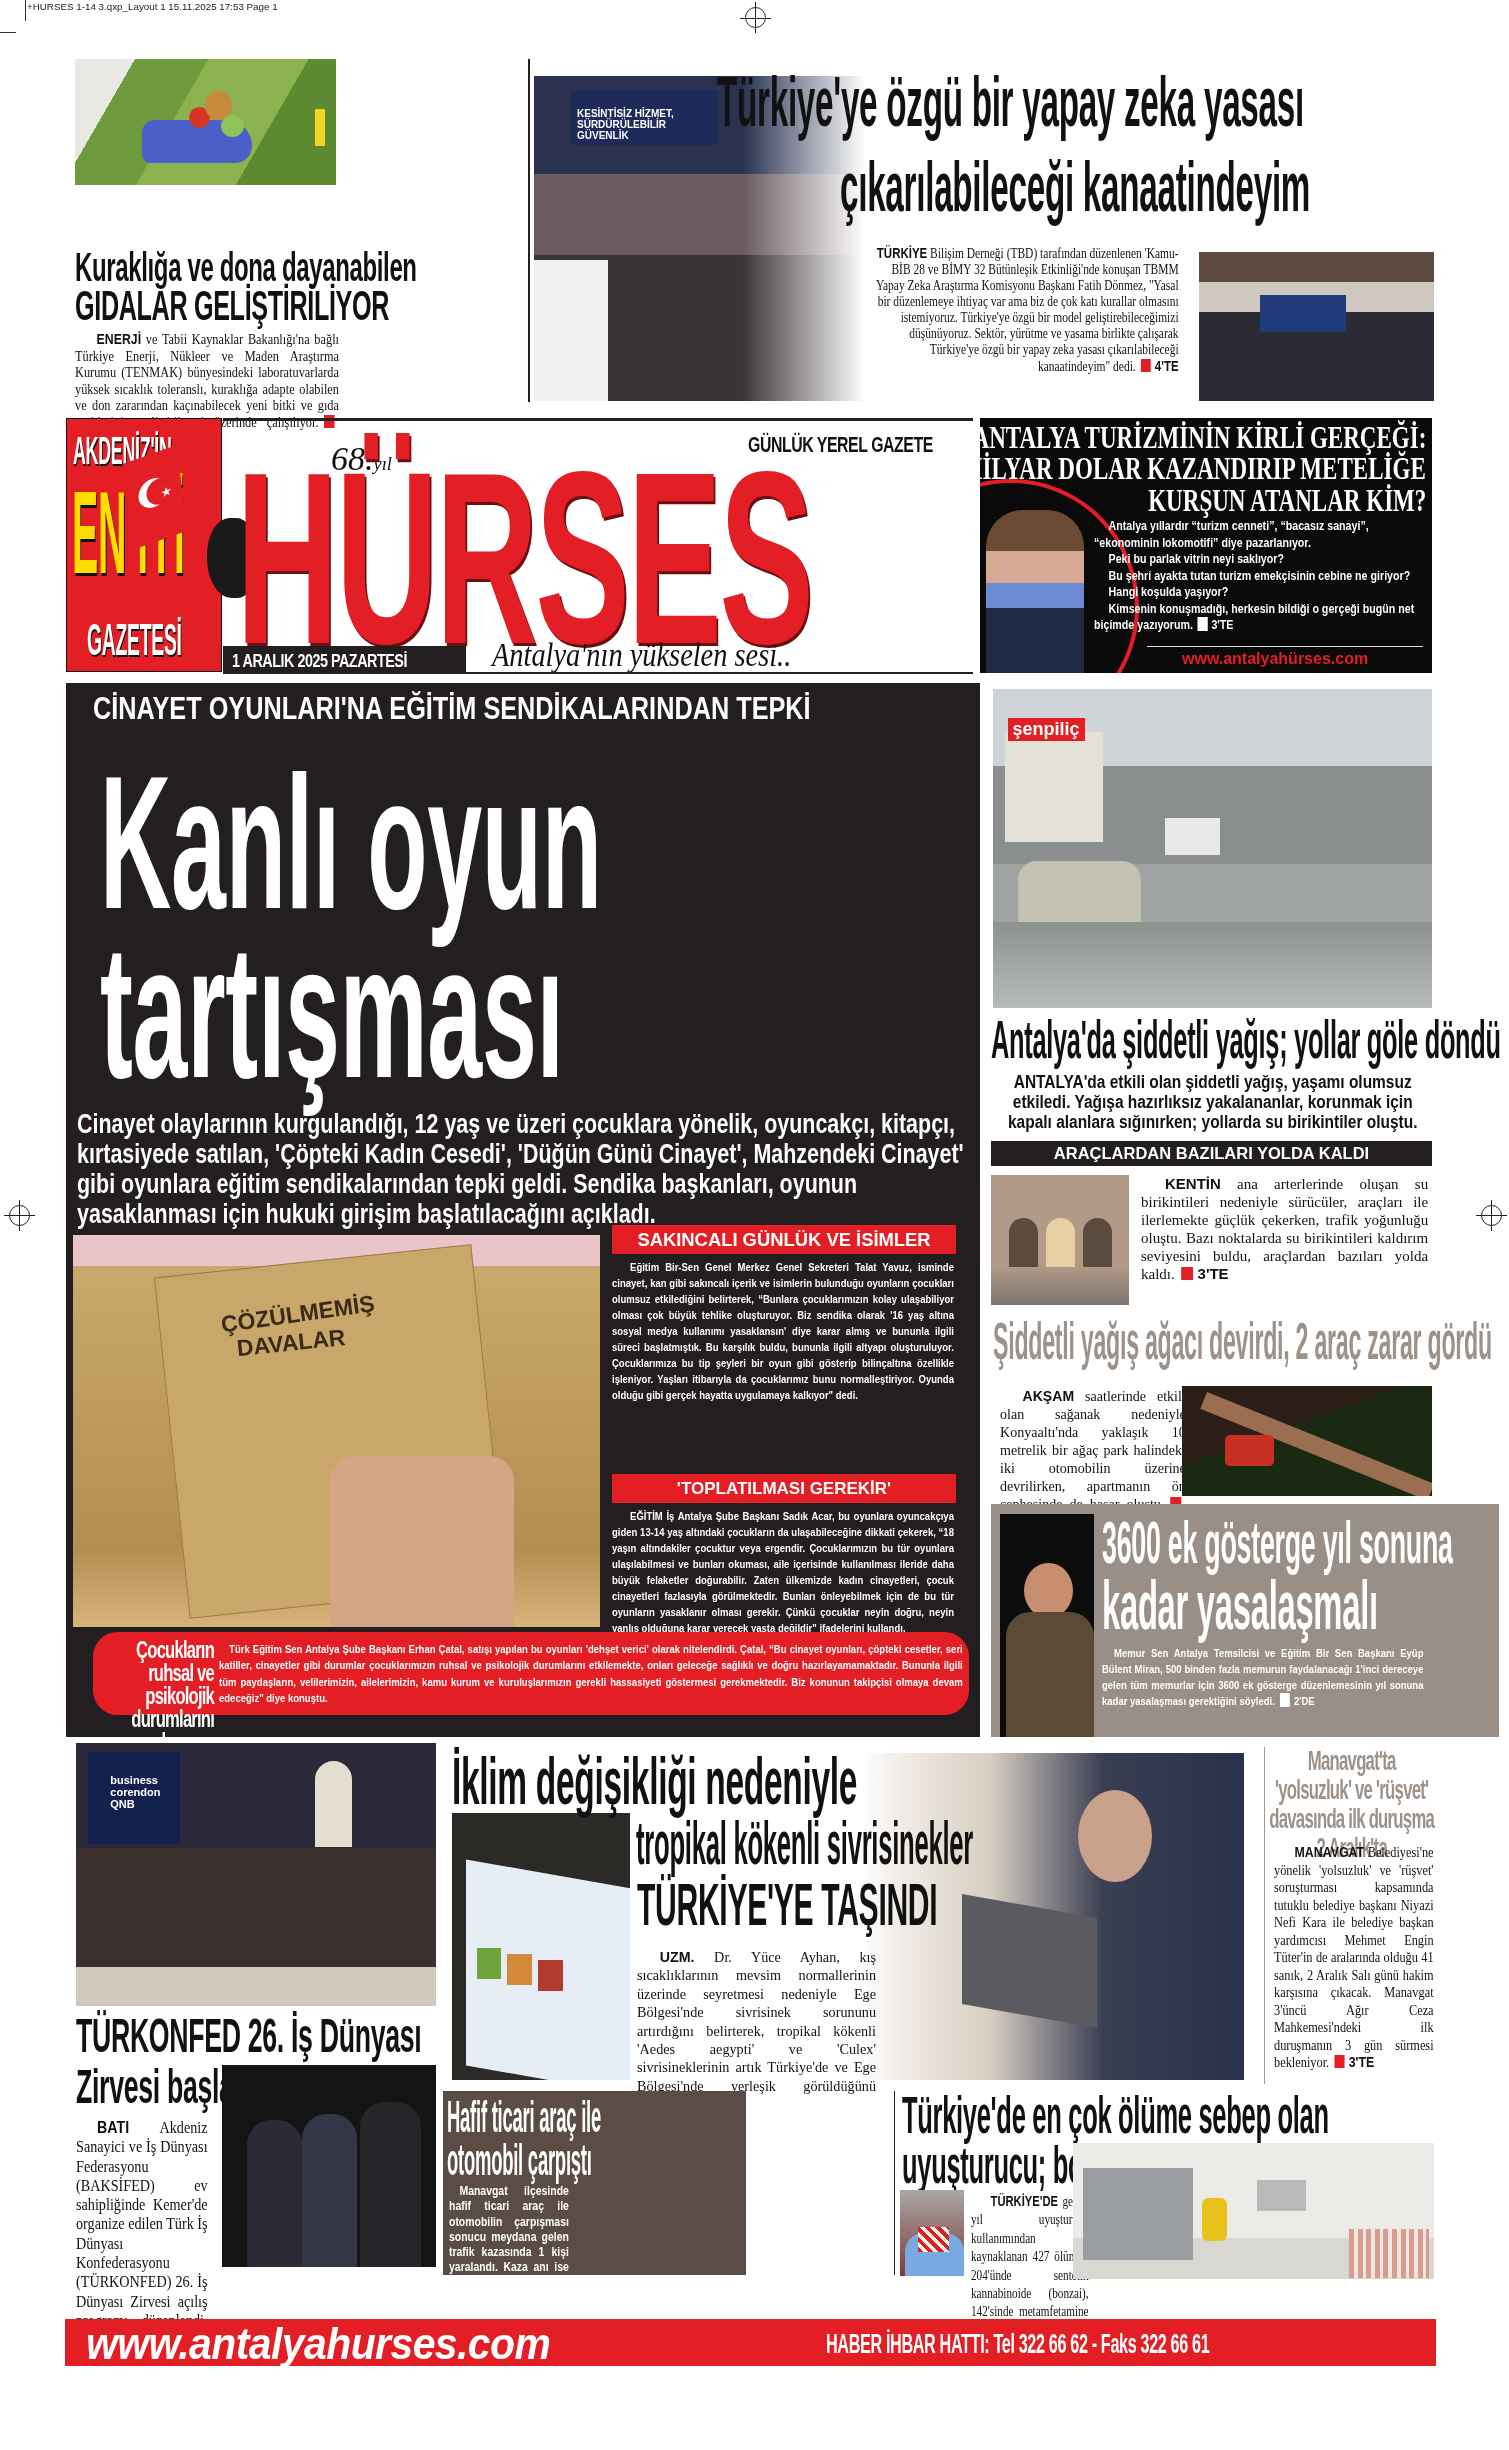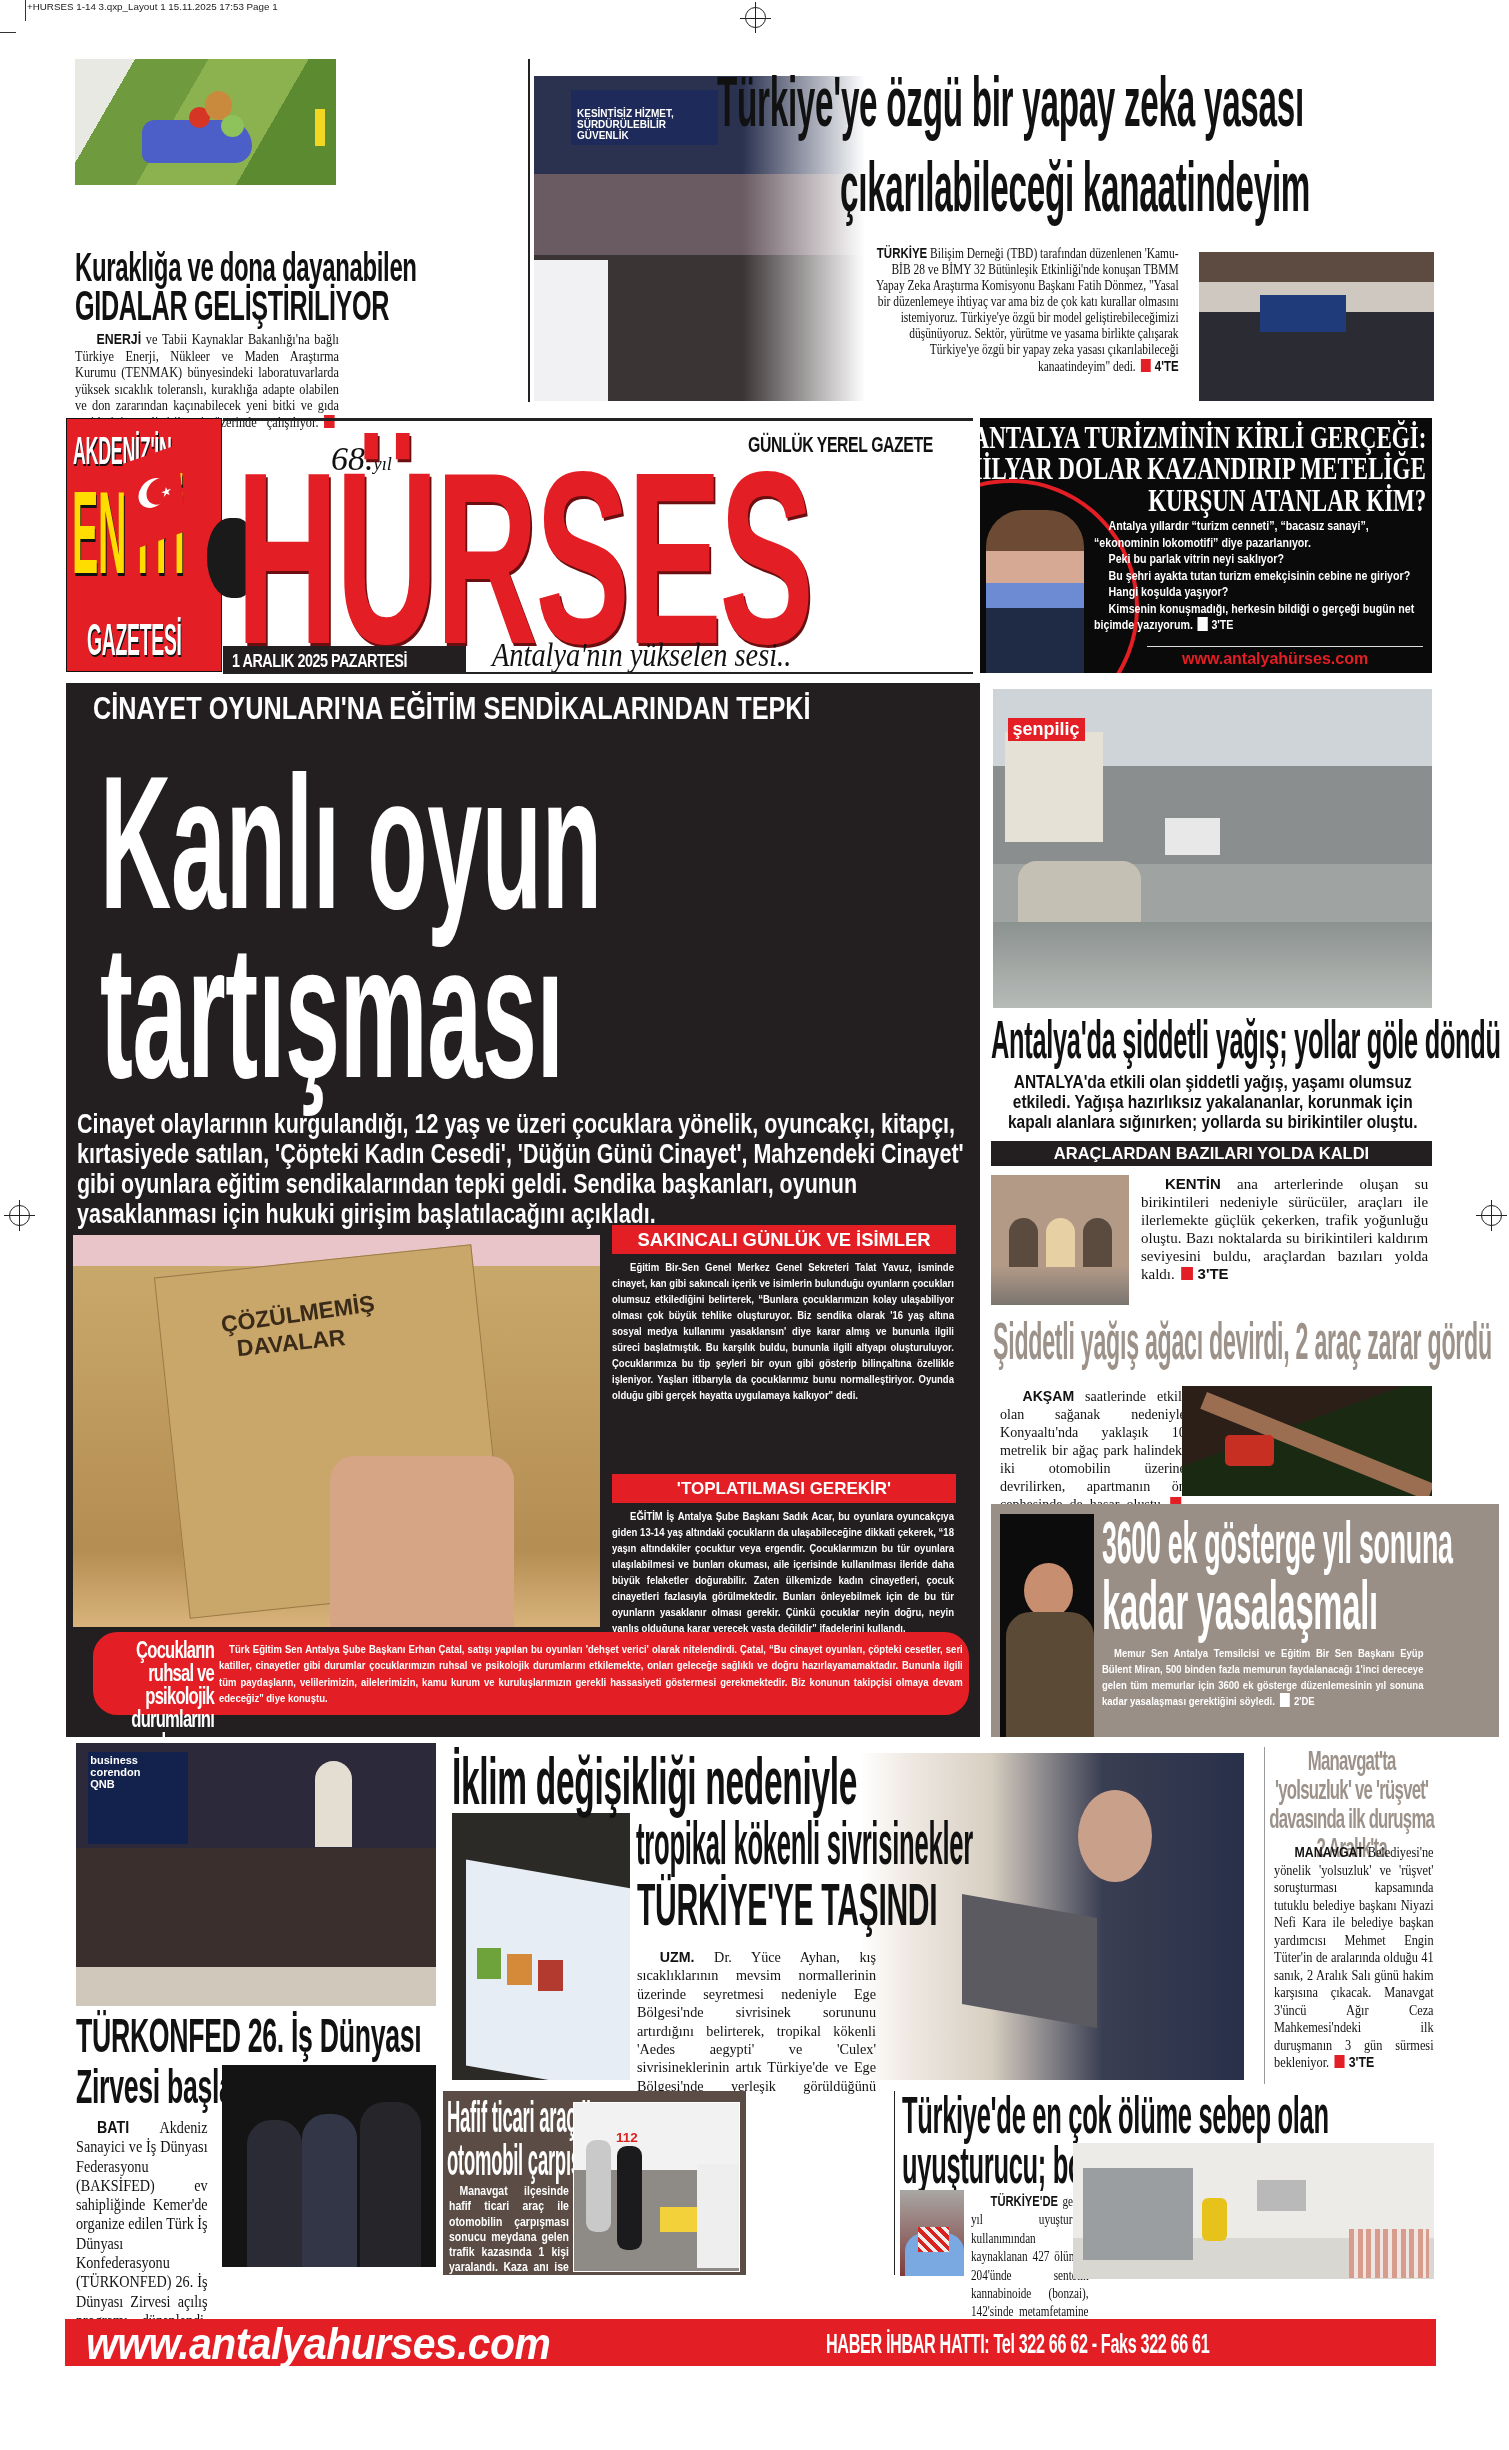--- a/index.html
+++ b/index.html
@@ -166,21 +166,21 @@
   </div>
   <div class="abs cond" style="left:111px;top:9.8px;font-size:59px;line-height:59px;color:#fff;transform:scaleX(.455)">3600 ek gösterge yıl sonuna</div>
   <div class="abs cond" style="left:111px;top:67px;font-size:69px;line-height:69px;color:#fff;transform:scaleX(.475)">kadar yasalaşmalı</div>
   <p class="abs" style="left:111px;top:141px;width:392px;font-size:11.6px;line-height:16px;color:#fff;font-weight:bold;text-align:justify;text-indent:14.7px;transform:scaleX(.82);transform-origin:left top">
     <span>Memur Sen Antalya Temsilcisi ve Eğitim Bir Sen Başkanı Eyüp Bülent Miran, 500 binden fazla memurun faydalanacağı 1'inci dereceye gelen tüm memurlar için 3600 ek gösterge düzenlemesinin yıl sonuna kadar yasalaşması gerektiğini söyledi.</span><span class="red-sq w"></span><span>2'DE</span>
   </p>
 </section>
 
 <section>
   <div class="photo" style="left:76px;top:1743px;width:360px;height:263px;background:linear-gradient(180deg,#2c2a3a 0 40%,#3a2f2c 40% 85%,#cfc8bb 85%)">
-    <div class="abs" style="left:12.3px;top:8.6px;width:100px;height:92px;background:#13224d;color:#fff;font-size:11px;font-weight:bold;padding:2px">
+    <div class="abs" style="left:12.3px;top:8.6px;width:92px;height:92px;background:#13224d;color:#fff;font-size:11px;font-weight:bold;padding:22px">
       <div>business</div>
       <div>corendon</div>
       <div>QNB</div>
     </div>
     <div class="abs" style="left:239px;top:18.4px;width:37px;height:86px;background:#e3ddd2;border-radius:18.4px 18.4px 0 0"></div>
   </div>
   <div class="abs cond" style="left:76px;top:2011px;font-size:49px;line-height:49px;transform:scaleX(.545)">TÜRKONFED 26. İş Dünyası</div>
   <div class="abs cond" style="left:76px;top:2062px;font-size:49px;line-height:49px;transform:scaleX(.545)">Zirvesi başladı</div>
   <p class="abs body serif" style="left:76px;top:2118px;width:132px;font-size:16.5px;line-height:19.3px;transform:scaleX(.86);transform-origin:left top;width:153px">
     <span class="lead">BATI</span> <span>Akdeniz Sanayici ve İş Dünyası Federasyonu (BAKSİFED) ev sahipliğinde Kemer'de organize edilen Türk İş Dünyası Konfederasyonu (TÜRKONFED) 26. İş Dünyası Zirvesi açılış programı düzenlendi.</span><span class="red-sq"></span><span class="ref">4'TE</span>
@@ -218,27 +218,20 @@
     <span class="lead">MANAVGAT</span> <span>Belediyesi'ne yönelik 'yolsuzluk' ve 'rüşvet' soruşturması kapsamında tutuklu belediye başkanı Niyazi Nefi Kara ile belediye başkan yardımcısı Mehmet Engin Tüter'in de aralarında olduğu 41 sanık, 2 Aralık Salı günü hakim karşısına çıkacak. Manavgat 3'üncü Ağır Ceza Mahkemesi'ndeki ilk duruşmanın 3 gün sürmesi bekleniyor.</span><span class="red-sq"></span><span class="ref">3'TE</span>
   </p>
 </section>
 
 <section style="position:absolute;left:443px;top:2091px;width:303px;height:184px;background:#5b4d45">
   <div class="abs cond" style="left:3.7px;top:3.7px;font-size:44px;line-height:44px;color:#fff;transform:scaleX(.42)">Hafif ticari araç ile</div>
   <div class="abs cond" style="left:3.7px;top:47px;font-size:44px;line-height:44px;color:#fff;transform:scaleX(.42)">otomobil çarpıştı</div>
   <p class="abs" style="left:6.1px;top:93px;width:141px;font-size:12.3px;line-height:15.3px;color:#fff;font-weight:bold;text-align:justify;text-indent:12.3px;transform:scaleX(.85);transform-origin:left top;width:141px">
     <span>Manavgat ilçesinde hafif ticari araç ile otomobilin çarpışması sonucu meydana gelen trafik kazasında 1 kişi yaralandı. Kaza anı ise güvenlik kamerasına saniye saniye yansıdı.</span><span class="red-sq w"></span><span>3'TE</span>
   </p>
-  <div class="photo" style="left:130px;top:11px;width:167px;height:170px;background:linear-gradient(180deg,#f2f2f2 0 40%,#8e8a86 40%);border:1.8px solid #fff">
-    <div class="abs" style="left:42px;top:27px;font-size:13.5px;font-weight:bold;color:#d22">112</div>
-    <div class="abs" style="left:12.3px;top:37px;width:24.5px;height:92px;background:#c9c9c9;border-radius:9.8px"></div>
-    <div class="abs" style="left:43px;top:43px;width:24.5px;height:104px;background:#1b1b1d;border-radius:9.8px"></div>
-    <div class="abs" style="left:86px;top:104px;width:55px;height:24.5px;background:#f3d13a"></div>
-    <div class="abs" style="left:123px;top:61px;width:43px;height:104px;background:#eeeeee"></div>
-  </div>
 </section>
 
 <section>
   <div class="abs" style="left:894px;top:2091px;width:1.2px;height:184px;background:#222"></div>
   <div class="abs cond" style="left:902px;top:2090px;font-size:51px;line-height:51px;transform:scaleX(.5)">Türkiye'de en çok ölüme sebep olan</div>
   <div class="abs cond" style="left:902px;top:2140px;font-size:51px;line-height:51px;transform:scaleX(.5)">uyuşturucu; bonzai</div>
   <div class="photo" style="left:900px;top:2190px;width:64px;height:86px;background:linear-gradient(180deg,#a9a7a4,#7e3b3b)">
     <div class="abs" style="left:4.9px;top:43px;width:59px;height:43px;background:#7aa8e0;border-radius:18.4px 18.4px 0 0"></div>
     <div class="abs" style="left:18.4px;top:37px;width:31px;height:24.5px;background:repeating-linear-gradient(45deg,#d8231e 0 3.7px,#f3eded 3.7px 7.4px)"></div>
   </div>

